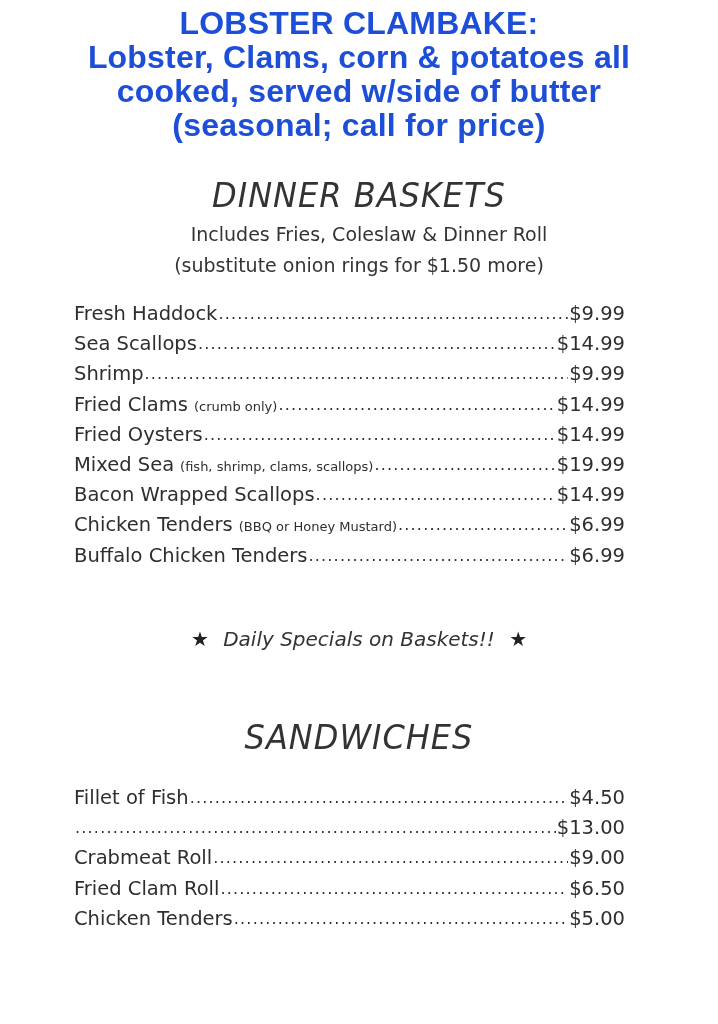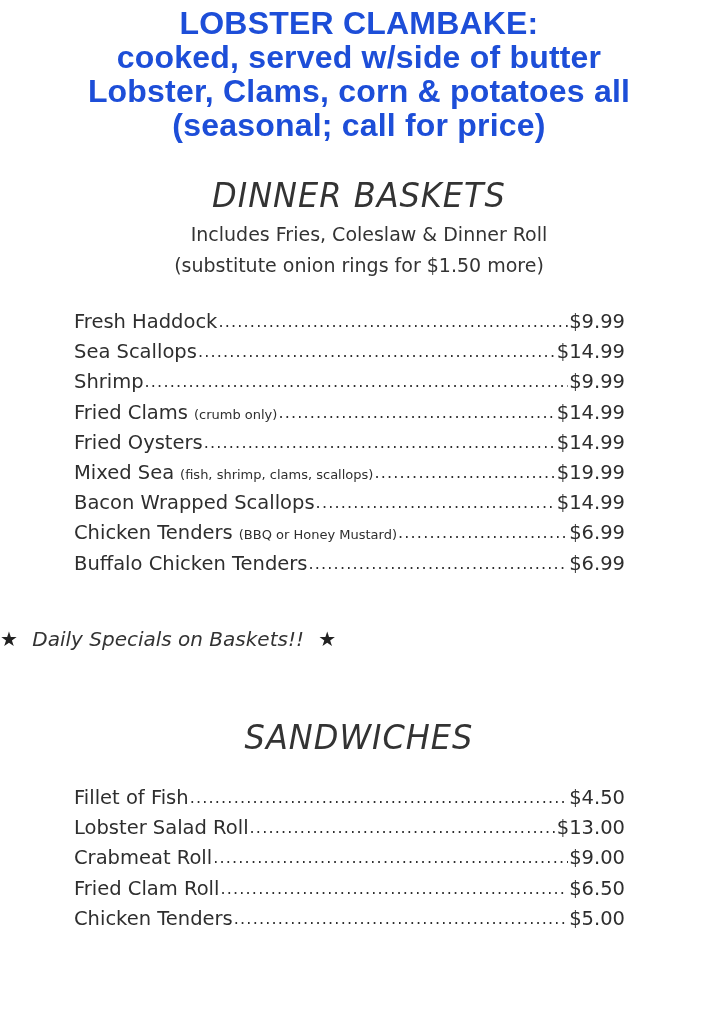--- a/index.html
+++ b/index.html
@@ -47,41 +47,41 @@
       flex: 1 1 auto; overflow: hidden; margin: 0 1px;
       position: relative; top: -1px;
     }
     .menu-row .dots::before {
       content: "..........................................................................................................................................................";
       letter-spacing: 1.2px; font-size: 16px;
     }
     .menu-row .price { flex: 0 0 auto; }
     .specials {
       position: absolute; left: 0; width: 718px; top: 627px;
-      font-size: 20px; color: #333;
+      text-align: center; font-size: 20px; color: #333;
       font-family: "DejaVu Sans", sans-serif;
     }
     .specials .txt { font-style: italic; margin: 0 8px; }
     .specials .star { font-style: normal; font-size: 20px; color: #222; }
   </style>
 </head>
 <body>
 
 <div class="banner">
   <div>LOBSTER CLAMBAKE:</div>
+  <div>Lobster, Clams, corn &amp; potatoes all</div>
   <div>cooked, served w/side of butter</div>
-  <div>Lobster, Clams, corn &amp; potatoes all</div>
   <div>(seasonal; call for price)</div>
 </div>
 
 <div class="script-title" style="top:176px;">DINNER BASKETS</div>
 <div class="sub" style="top:220px;margin-left:10px;">Includes Fries, Coleslaw &amp; Dinner Roll</div>
 <div class="sub" style="top:251px;">(substitute onion rings for $1.50 more)</div>
 
-<ul class="menu-list" style="top:310px;">
+<ul class="menu-list" style="top:302px;">
   <li class="menu-row">
     <span class="name">Fresh Haddock</span>
     <span class="dots"></span>
     <span class="price">$9.99</span>
   </li>
   <li class="menu-row">
     <span class="name">Sea Scallops</span>
     <span class="dots"></span>
     <span class="price">$14.99</span>
   </li>
@@ -133,21 +133,20 @@
 
 <div class="script-title" style="top:718px;">SANDWICHES</div>
 
 <ul class="menu-list" style="top:786px;">
   <li class="menu-row">
     <span class="name">Fillet of Fish</span>
     <span class="dots"></span>
     <span class="price">$4.50</span>
   </li>
   <li class="menu-row">
-    <span class="name">Lobster Salad Roll</span>
     <span class="dots"></span>
     <span class="price">$13.00</span>
   </li>
   <li class="menu-row">
     <span class="name">Crabmeat Roll</span>
     <span class="dots"></span>
     <span class="price">$9.00</span>
   </li>
   <li class="menu-row">
     <span class="name">Fried Clam Roll</span>

